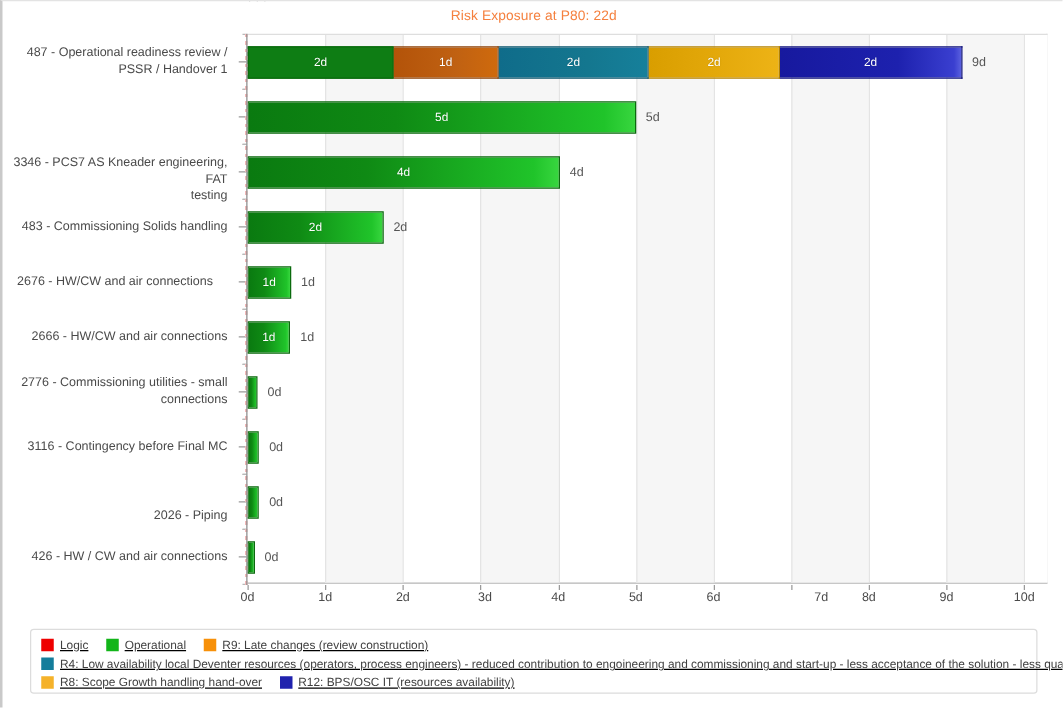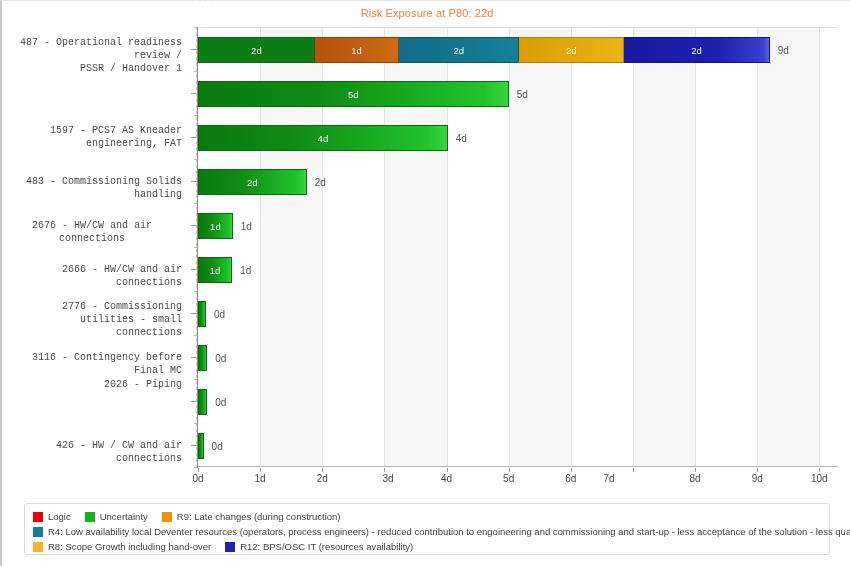--- a/index.html
+++ b/index.html
@@ -118,21 +118,21 @@
     position:absolute;
     right:854px;          
     text-align:right;
     font-size:10px; color:#4a4a4a;
     line-height:13px;
   }
   #y-labels{
     position:absolute; left:0; top:26px; width:188px; height:440px;
   }
   #y-labels .ylabel{
-    position:absolute; right:8px; width:180px;font-family:Liberation Mono, monospace;
+    position:absolute; right:8px; width:180px;
   }
   .ytick{
     position:absolute; left:189px; width:6px; height:1px; background:#9a9a9a;
   }
   .yminor{
     position:absolute; left:192px; width:3px; height:1px; background:#b9b9b9;
   }
 
   
   #x-axis{
@@ -156,22 +156,23 @@
     border:1px solid #dcdcdc;
     border-radius:3px;
     padding:5px 8px 4px 8px;
   }
   .legend-line{
     display:flex; align-items:center;
     height:15px;
     white-space:nowrap;
   }
   .legend-item{
-    display:flex; align-items:center;
+    display:flex; align-items:flex-start;
     margin-right:14px;
+    text-decoration:underline;
   }
   .swatch{
     width:10px; height:10px;
     margin-right:5px;
     flex:0 0 auto;
   }
   .legend-text{
     font-size:9.5px; color:#3f3f3f;
   }
 </style>
@@ -189,21 +190,22 @@
         <div>487 - Operational readiness review /</div>
         <div>PSSR / Handover 1</div>
       </div>
       <div class="ytick" style="top: 22px;"></div>
       <div class="yminor" style="top: 0px;"></div>
       <div class="yminor" style="top: 44px;"></div>
       <div class="ytick" style="top: 66px;"></div>
       <div class="yminor" style="top: 44px;"></div>
       <div class="yminor" style="top: 88px;"></div>
       <div class="ylabel" style="top: 97px;">
-        <div>1597 - PCS7 AS Kneader engineering, FAT</div>
+        <div>3346 - PCS7 AS Kneader engineering, FAT</div>
+        <div>testing</div>
       </div>
       <div class="ytick" style="top: 110px;"></div>
       <div class="yminor" style="top: 88px;"></div>
       <div class="yminor" style="top: 132px;"></div>
       <div class="ylabel" style="top: 147.5px;">
         <div>483 - Commissioning Solids handling</div>
       </div>
       <div class="ytick" style="top: 154px;"></div>
       <div class="yminor" style="top: 132px;"></div>
       <div class="yminor" style="top: 176px;"></div>
@@ -225,21 +227,21 @@
       </div>
       <div class="ytick" style="top: 286px;"></div>
       <div class="yminor" style="top: 264px;"></div>
       <div class="yminor" style="top: 308px;"></div>
       <div class="ylabel" style="top: 323.5px;">
         <div>3116 - Contingency before Final MC</div>
       </div>
       <div class="ytick" style="top: 330px;"></div>
       <div class="yminor" style="top: 308px;"></div>
       <div class="yminor" style="top: 352px;"></div>
-      <div class="ylabel" style="top: 351px; padding-left: 20px;">
+      <div class="ylabel" style="top: 379px; padding-left: 20px;">
         <div>2026 - Piping</div>
       </div>
       <div class="ytick" style="top: 374px;"></div>
       <div class="yminor" style="top: 352px;"></div>
       <div class="yminor" style="top: 396px;"></div>
       <div class="ylabel" style="top: 411.5px;">
         <div>426 - HW / CW and air connections</div>
       </div>
       <div class="ytick" style="top: 418px;"></div>
       <div class="yminor" style="top: 396px;"></div>
@@ -367,54 +369,54 @@
       <div class="xlab" style="left: 124.272px;">2d</div>
       <div class="xtick" style="left: 186.408px;"></div>
       <div class="xlab" style="left: 190px;">3d</div>
       <div class="xtick" style="left: 248.544px;"></div>
       <div class="xlab" style="left: 248.544px;">4d</div>
       <div class="xtick" style="left: 310.68px;"></div>
       <div class="xlab" style="left: 310.68px;">5d</div>
       <div class="xtick" style="left: 372.816px;"></div>
       <div class="xlab" style="left: 372.816px;">6d</div>
       <div class="xtick" style="left: 434.951px;"></div>
-      <div class="xlab" style="left: 411px;">7d</div>
+      <div class="xlab" style="left: 459px;">7d</div>
       <div class="xtick" style="left: 497.087px;"></div>
       <div class="xlab" style="left: 497.087px;">8d</div>
       <div class="xtick" style="left: 559.223px;"></div>
       <div class="xlab" style="left: 559.223px;">9d</div>
       <div class="xtick" style="left: 621.359px;"></div>
       <div class="xlab" style="left: 621.359px;">10d</div>
     </div>
 
   <div id="legend">
       <div class="legend-line">
         <div class="legend-item">
           <span class="swatch" style="background: rgb(238, 0, 0);"></span>
           <span class="legend-text">Logic</span>
         </div>
         <div class="legend-item">
           <span class="swatch" style="background: rgb(18, 181, 25);"></span>
-          <span class="legend-text">Uncertainty</span>
+          <span class="legend-text">Operational</span>
         </div>
         <div class="legend-item">
           <span class="swatch" style="background: rgb(247, 144, 9);"></span>
-          <span class="legend-text">R9: Late changes (during construction)</span>
+          <span class="legend-text">R9: Late changes (review construction)</span>
         </div>
       </div>
       <div class="legend-line">
         <div class="legend-item">
           <span class="swatch" style="background: rgb(20, 125, 155);"></span>
           <span class="legend-text">R4: Low availability local Deventer resources (operators, process engineers) - reduced contribution to engoineering and commissioning and start-up - less acceptance of the solution - less quality</span>
         </div>
       </div>
       <div class="legend-line">
         <div class="legend-item">
           <span class="swatch" style="background: rgb(245, 178, 42);"></span>
-          <span class="legend-text">R8: Scope Growth including hand-over</span>
+          <span class="legend-text">R8: Scope Growth handling hand-over</span>
         </div>
         <div class="legend-item">
           <span class="swatch" style="background: rgb(32, 34, 174);"></span>
           <span class="legend-text">R12: BPS/OSC IT (resources availability)</span>
         </div>
       </div>
     </div>
 
 </div>
 

